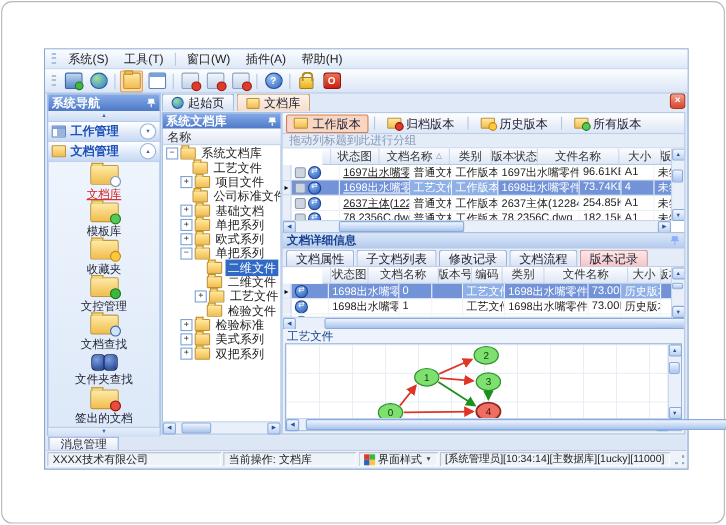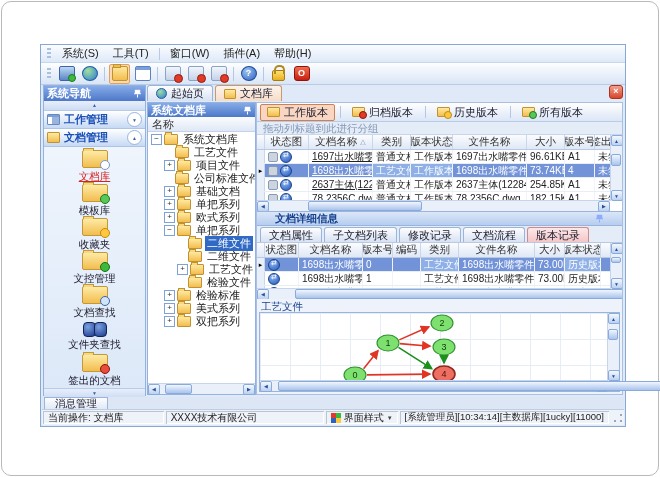--- a/index.html
+++ b/index.html
@@ -94,38 +94,38 @@
   .vbtn.active{background:#f9d6c2;border-color:#d08050;}
   .vbsep{width:1px;height:12px;background:#b5c7e2;margin:0 4px;}
   .vbico{width:11px;height:8px;background:linear-gradient(#ffe9a0,#f3bd4e);border:1px solid #c09232;border-radius:1px;margin-right:4px;position:relative;}
   .vbico::after{content:"";position:absolute;right:-3px;bottom:-3px;width:6px;height:6px;border-radius:50%;}
   .vb2::after{background:#e03a28;border:1px solid #8c120a;}
   .vb3::after{background:#ffc83c;border:1px solid #c08a14;}
   .vb4::after{background:#57c857;border:1px solid #1f7a1f;}
   .grouphint{height:12px;line-height:12px;padding-left:6px;color:#8497b5;background:#e4ecf8;border-bottom:1px solid #c9d7ec;flex:none;font-size:10.5px;}
 
   .tablewrap{position:relative;background:#fff;flex:none;overflow:hidden;}
-  .thead{display:grid;height:14px;background:linear-gradient(#fbfcfe,#dfe8f6);border-bottom:1px solid #b9c9e2;}
+  .thead{display:grid;height:14px;background:linear-gradient(#fbfcfe,#dfe8f6);border-bottom:1px solid #b9c9e2;margin-left:36px;}
   .hc{border-right:1px solid #c9d7ec;display:flex;align-items:center;justify-content:center;color:#333;overflow:hidden;white-space:nowrap;font-size:10.5px;}
   .sortmark{color:#7d93b5;font-size:7px;margin-left:3px;}
   .tbody{overflow:hidden;}
   .trowG{display:grid;height:13px;border-bottom:1px solid #e8eef6;background:#fff;}
   .trowG.rsel{background:#7293d8;}
   .trowG.rsel .cell{color:#fff;}
   .cell{display:flex;align-items:center;padding:0 3px;color:#222;overflow:hidden;white-space:nowrap;border-right:1px solid #f0f4fa;font-size:10px;}
   .cind{background:#e9eff9;border-right:1px solid #c9d7ec;padding:0;justify-content:center;color:#000;font-size:7px;}
   .trowG.rsel .cind{color:#000;}
   .clink{text-decoration:underline;}
   .chi{background:#8fb0e6;}
   .icg{width:8px;height:8px;background:#ccd4e0;border:1px solid #8a9ab2;border-radius:2px;margin-right:2px;flex:none;}
   .icb{width:10px;height:10px;border-radius:50%;background:radial-gradient(circle at 35% 30%,#8ab4f0,#2458b8);border:1px solid #1a4290;flex:none;position:relative;}
   .icb::after{content:"⇄";position:absolute;left:0;top:-1px;width:10px;text-align:center;color:#fff;font-size:7px;}
 
   .detbar{height:13px;background:linear-gradient(#dbe7f8,#b6cdef);border-top:1px solid #9ab4dc;border-bottom:1px solid #9ab4dc;
-    color:#17408f;font-weight:bold;display:flex;align-items:center;justify-content:space-between;padding:0 18px;flex:none;font-size:10.5px;}
+    color:#17408f;font-weight:bold;display:flex;align-items:center;justify-content:space-between;padding:0 4px;flex:none;font-size:10.5px;}
   .dtabs{height:16px;display:flex;align-items:flex-end;background:#e4ecf8;border-bottom:1px solid #b9c9e2;padding-left:3px;flex:none;}
   .dtab2{height:14px;display:flex;align-items:center;padding:0 8px;margin-right:2px;border:1px solid #9ab4dc;border-bottom:none;
     border-radius:3px 3px 0 0;background:linear-gradient(#fdfdfe,#d7e2f4);color:#223;}
   .dtab2.active{background:linear-gradient(#fce8e8,#f5c6c8);border-color:#cc8a90;}
 
   .graphgroup{flex:1;display:flex;flex-direction:column;padding:1px 2px 2px 2px;}
   .graphlabel{height:12px;line-height:12px;color:#17408f;flex:none;font-size:10.5px;padding-left:2px;}
   .graphbox{flex:1;border:1px solid #9ab4dc;background:#fff;position:relative;
     background-image:linear-gradient(90deg,#e6edf6 1px,transparent 1px),linear-gradient(#e6edf6 1px,transparent 1px);
     background-size:30px 26px;}
@@ -628,22 +628,22 @@
         </div>
       </div>
     </div>
   </div>
 
   <div class="msgrow">
     <div class="msgtab">消息管理</div>
   </div>
 
   <div class="statusbar">
+    <div class="spanel" style="width:148px;flex:none;">XXXX技术有限公司</div>
     <div class="spanel" style="flex:1;">当前操作: 文档库</div>
-    <div class="spanel" style="width:148px;flex:none;">XXXX技术有限公司</div>
     <div class="spanel" style="flex:none;">
       <span class="styico">
         <span style="background:#e03a28"></span>
           <span style="background:#3cb83c"></span>
         <span style="background:#2f62c0"></span>
           <span style="background:#ffc83c"></span>
       </span>
       <span>界面样式</span>
       <span class="caret">▼</span>
     </div>

